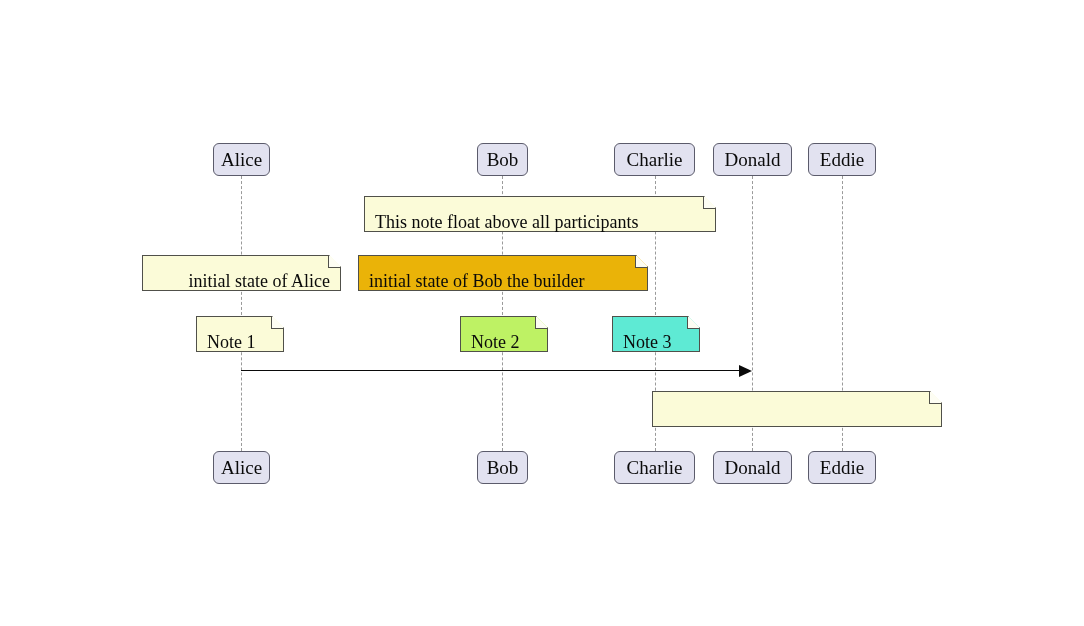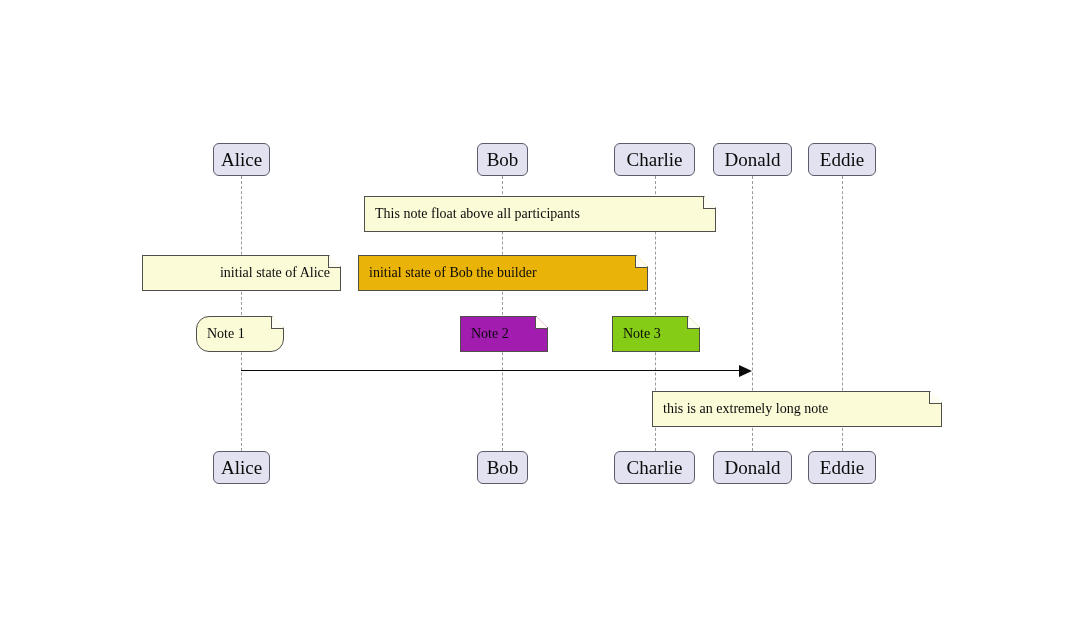--- a/index.html
+++ b/index.html
@@ -45,24 +45,24 @@
     border-left: 1.4px dashed #9a9a9a;
   }
   
   .note {
     position: absolute;
     box-sizing: border-box;
     background: #fbfbd8;
     border: 1.2px solid #50504a;
     height: 36px;
     line-height: 34px;
-    font-size: 14px;
+    font-size: 18px;
     color: #0a0a0a;
     white-space: nowrap;
-    padding: 0 10px;
+    padding: 8px 10px;
     
     clip-path: polygon(0 0, calc(100% - 12px) 0, 100% 12px, 100% 100%, 0 100%);
   }
   .note .fold {
     position: absolute;
     top: 0;
     right: 0;
     width: 12px;
     height: 12px;
     background: #fdfdf3;
@@ -128,30 +128,29 @@
         <span class="fold" style="border-left-color: rgb(80, 80, 74); border-bottom-color: rgb(80, 80, 74);"></span>
       </div>
       <div class="note" style="left: 142px; top: 255px; width: 199px; background: rgb(251, 251, 216); border-color: rgb(80, 80, 74); text-align: right;">
         <span class="note-text">initial state of Alice</span>
         <span class="fold" style="border-left-color: rgb(80, 80, 74); border-bottom-color: rgb(80, 80, 74);"></span>
       </div>
       <div class="note" style="left: 358px; top: 255px; width: 290px; background: #eab308; border-color: rgb(80, 80, 74);">
         <span class="note-text">initial state of Bob the builder</span>
         <span class="fold" style="border-left-color: rgb(80, 80, 74); border-bottom-color: rgb(80, 80, 74);"></span>
       </div>
-      <div class="note" style="left: 196px; top: 316px; width: 88px; background: rgb(251, 251, 216); border-color: rgb(80, 80, 74); border-radius: 13px;">
+      <div class="note" style="left: 196px; top: 316px; width: 88px; background: rgb(251, 251, 216); border-color: rgb(80, 80, 74);">
         <span class="note-text">Note 1</span>
         <span class="fold" style="border-left-color: rgb(80, 80, 74); border-bottom-color: rgb(80, 80, 74);"></span>
       </div>
-      <div class="note" style="left: 460px; top: 316px; width: 88px; background: #a21caf; border-color: rgb(80, 80, 74);">
+      <div class="note" style="left: 460px; top: 316px; width: 88px; background: #bef264; border-color: rgb(80, 80, 74);">
         <span class="note-text">Note 2</span>
         <span class="fold" style="border-left-color: rgb(80, 80, 74); border-bottom-color: rgb(80, 80, 74);"></span>
       </div>
-      <div class="note" style="left: 612px; top: 316px; width: 88px; background: #84cc16; border-color: rgb(80, 80, 74);">
+      <div class="note" style="left: 612px; top: 316px; width: 88px; background: #5eead4; border-color: rgb(80, 80, 74);">
         <span class="note-text">Note 3</span>
         <span class="fold" style="border-left-color: rgb(80, 80, 74); border-bottom-color: rgb(80, 80, 74);"></span>
       </div>
       <div class="note" style="left: 652px; top: 391px; width: 290px; background: rgb(251, 251, 216); border-color: rgb(80, 80, 74);">
-        <span class="note-text">this is an extremely long note</span>
         <span class="fold" style="border-left-color: rgb(80, 80, 74); border-bottom-color: rgb(80, 80, 74);"></span>
       </div>
     </div>
 </div>
 
 </body></html>

